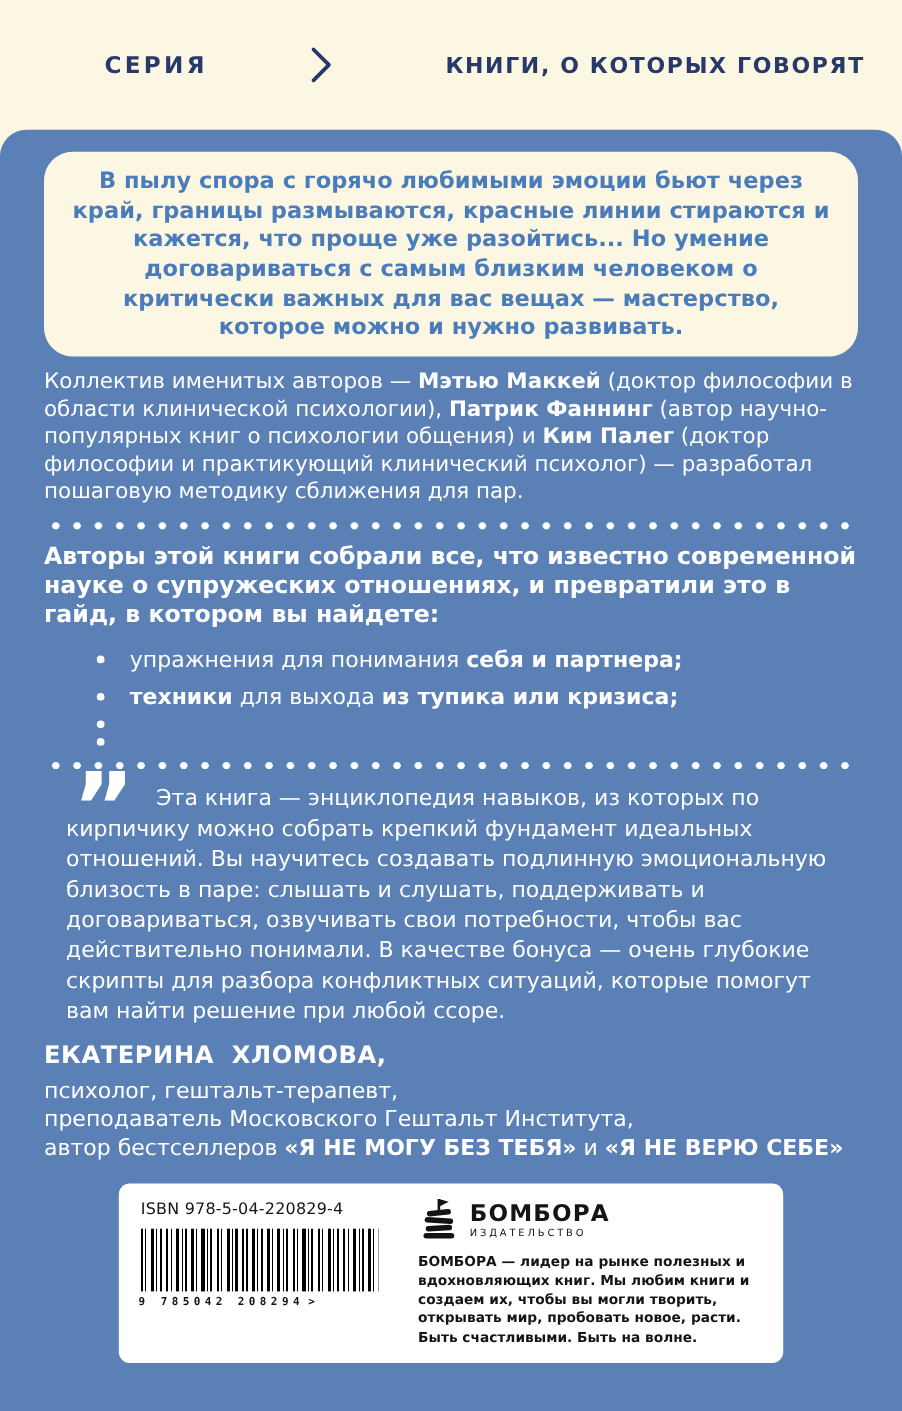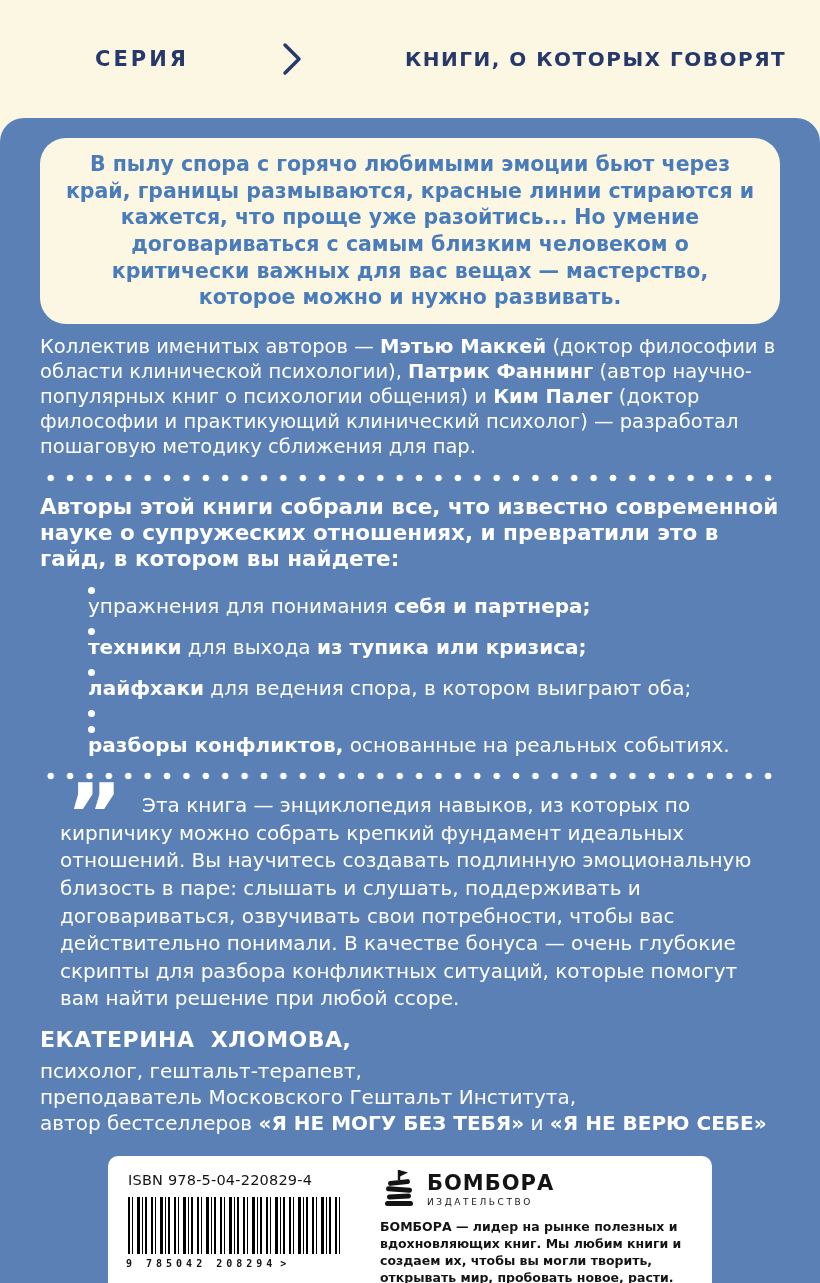--- a/index.html
+++ b/index.html
@@ -71,24 +71,23 @@
   .guide-heading{
     margin:2px 0 0;
     font-size:21.5px;line-height:1.22;font-weight:bold;
   }
   .bullets{
     list-style:none;
     margin:15px 0 0;
     padding:0 0 0 48px;
   }
   .bullets li{
-    display:flex;
+    display:flex;align-items:center;
     font-size:20px;line-height:1.25;
     margin-bottom:9px;
-    flex-direction:column;
   }
   .bullet-dot{
     width:7px;height:7px;border-radius:50%;
     background:var(--white);
     margin-right:23px;flex:none;
   }
   .review{
     position:relative;
     margin-top:4px;
     padding-left:20px;
@@ -171,28 +170,23 @@
       <li>
         <span class="bullet-dot"></span>
         <span class="li-text"><span>упражнения для понимания </span><span class="seg-b">себя и партнера;</span></span>
       </li>
       <li>
         <span class="bullet-dot"></span>
         <span class="li-text"><span class="seg-b">техники</span><span> для выхода </span><span class="seg-b">из тупика или кризиса;</span></span>
       </li>
       <li>
         <span class="bullet-dot"></span>
-        <span class="li-text"><span class="seg-b">лайфхаки</span><span> для ведения спора, в котором выиграют оба;</span></span>
-      </li>
-      <li>
-        <span class="bullet-dot"></span>
-      </li>
-      <li>
-        <span class="bullet-dot"></span>
-        <span class="li-text"><span class="seg-b">разборы конфликтов,</span><span> основанные на реальных событиях.</span></span>
+      </li>
+      <li>
+        <span class="bullet-dot"></span>
       </li>
     </ul>
 
     <div class="dots"></div>
 
     <div class="review">
       <span class="qmark">”</span>
       <p class="review-text">Эта книга — энциклопедия навыков, из которых по кирпичику можно собрать крепкий фундамент идеальных отношений. Вы научитесь создавать подлинную эмоциональную близость в паре: слышать и слушать, поддерживать и договариваться, озвучивать свои потребности, чтобы вас действительно понимали. В качестве бонуса — очень глубокие скрипты для разбора конфликтных ситуаций, которые помогут вам найти решение при любой ссоре.</p>
     </div>
 

